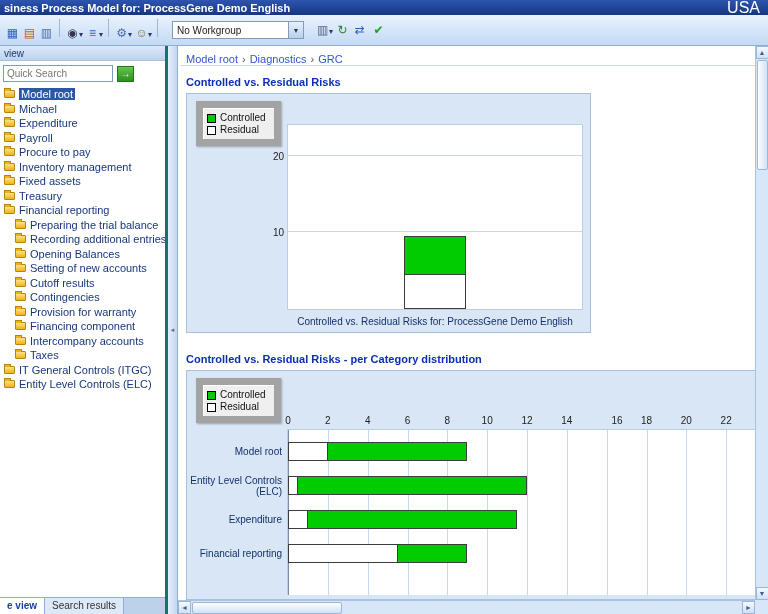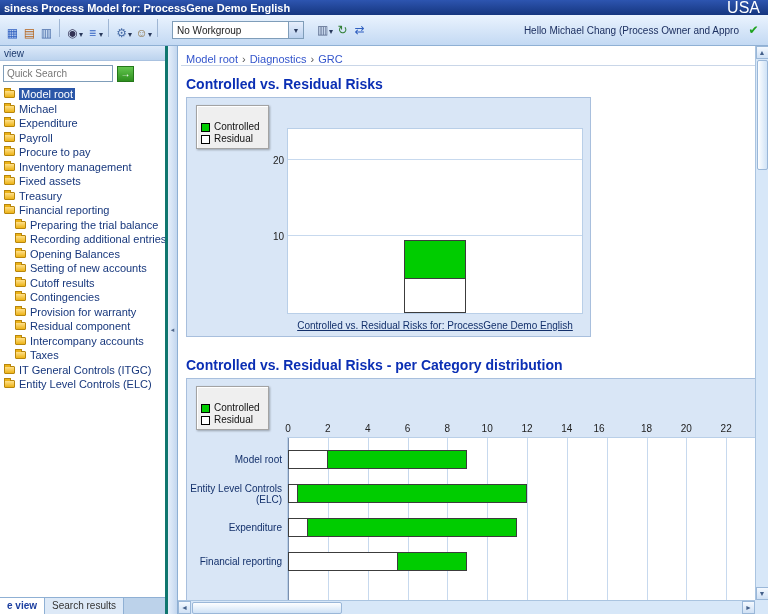--- a/index.html
+++ b/index.html
@@ -57,38 +57,38 @@
     display:flex; align-items:center; justify-content:center; color:#51688c; font-size:7px; cursor:col-resize; }
 
   
   .main { flex:1; position:relative; background:#fff; overflow:hidden; }
   .breadcrumb { padding:7px 0 0 8px; font-size:11px; color:#444; }
   .crumb { color:#3355cc; cursor:pointer; }
   .crumb.last { cursor:default; }
   .crumb-sep { color:#555; margin:0 4px; }
   .page-title { color:#0b2fb4; font-size:12px; font-weight:bold; padding:5px 0 5px 8px; }
   .rule { height:1px; background:#c9d6e8; margin:0 10px 0 3px; }
-  .section-title { color:#0b2fb4; font-weight:bold; font-size:14px; margin:10px 0 5px 8px; }
+  .section-title { color:#0b2fb4; font-weight:bold; font-size:11px; margin:10px 0 5px 8px; }
   .section-title.second { margin-top:20px; }
 
   .chartbox { position:relative; background:#d9e6f6; border:1px solid #a8bfdd; margin-left:8px; }
   #chart1 { width:405px; height:240px; }
   #chart2 { width:586px; height:230px; }
-  .legend { position:absolute; top:7px; left:9px; background:#efefef; border:1px solid #a3a3a3;
-    box-shadow:1px 1px 2px rgba(0,0,0,.3), inset 1px 1px 0 #fff; padding:15px 8px 3px 4px; }
+  .legend { position:absolute; top:7px; left:9px; background:#efefef; border:7px solid #a3a3a3;
+    box-shadow:1px 1px 2px rgba(0,0,0,.3), inset 1px 1px 0 #fff; padding:4px 8px 3px 4px; }
   .legend-row { display:flex; align-items:center; gap:4px; font-size:10px; color:#111; line-height:12px; }
   .swatch { width:9px; height:9px; border:1px solid #000; flex:none; }
 
   .plot1 { position:absolute; left:100px; top:30px; width:296px; height:186px; background:#fff; border:1px solid #b9cfe8; }
   .gridline-h { position:absolute; left:0; right:0; height:1px; background:#c7d9ee; }
   .y-label { position:absolute; left:-26px; width:22px; text-align:right; font-size:10px; color:#222; }
   .bar-v { position:absolute; bottom:0; left:116px; width:62px; display:flex; flex-direction:column; }
   .seg { border:1px solid #3c3c3c; }
   .caption1 { position:absolute; left:100px; top:222px; width:296px; text-align:center;
-    font-size:10px; color:#13306b; white-space:nowrap;text-decoration:underline; }
+    font-size:10px; color:#13306b; white-space:nowrap; }
 
   .plot2 { position:absolute; left:100px; top:58px; width:480px; height:166px; background:#fff;
     border:1px solid #b9cfe8; border-bottom:none; }
   .gridline-v { position:absolute; top:0; bottom:0; width:1px; background:#c7d9ee; }
   .gridline-v.axis { background:#7a8fae; }
   .x-label { position:absolute; top:-15px; transform:translateX(-50%); font-size:10px; color:#222; }
   .bar-h { position:absolute; left:0; height:19px; display:flex; }
   .bar-h .seg { height:100%; }
   .cat-label { position:absolute; right:100%; margin-right:6px; width:92px; height:19px;
     display:flex; align-items:center; justify-content:flex-end; text-align:right;
@@ -119,21 +119,20 @@
   <span class="region">USA</span>
 </div>
 
 <div class="toolbar">
   <span id="toolbar-left"><span class="tb-icon" style="color: rgb(47, 95, 192);">▦</span><span class="tb-icon" style="color: rgb(181, 101, 29);">▤</span><span class="tb-icon" style="color: rgb(74, 110, 169);">▥</span><span class="tb-sep"></span><span class="tb-icon" style="color: rgb(51, 51, 85);">◉</span><span class="tb-caret">▾</span><span class="tb-icon" style="color: rgb(47, 95, 192);">≡</span><span class="tb-caret">▾</span><span class="tb-sep"></span><span class="tb-icon" style="color: rgb(74, 110, 169);">⚙</span><span class="tb-caret">▾</span><span class="tb-icon" style="color: rgb(138, 109, 59);">☺</span><span class="tb-caret">▾</span><span class="tb-sep"></span></span>
   <div class="workgroup">
     <span class="txt">No Workgroup</span>
     <span class="btn">▼</span>
   </div>
   <span id="toolbar-right"><span class="tb-icon" style="color: rgb(85, 102, 136);">▥</span><span class="tb-caret">▾</span><span class="tb-icon" style="color: rgb(46, 125, 50);">↻</span><span class="tb-icon" style="color: rgb(47, 95, 192);">⇄</span></span>
-  <span class="greeting">Hello Michael Chang (Process Owner and Appro</span>
   <span id="toolbar-far-right"><span class="tb-icon" style="color: rgb(29, 162, 29);">✔</span></span>
 </div>
 
 <div class="app">
 
   <aside class="sidebar">
     <div class="sidebar-header">view</div>
     <div class="search-row">
       <input class="search-input" value="Quick Search" style="">
       <span class="search-go">→</span>
@@ -198,21 +197,21 @@
         <div class="tree-row lvl1">
           <span class="tree-icon"></span>
           <span class="tree-label">Contingencies</span>
         </div>
         <div class="tree-row lvl1">
           <span class="tree-icon"></span>
           <span class="tree-label">Provision for warranty</span>
         </div>
         <div class="tree-row lvl1">
           <span class="tree-icon"></span>
-          <span class="tree-label">Residual component</span>
+          <span class="tree-label">Financing component</span>
         </div>
         <div class="tree-row lvl1">
           <span class="tree-icon"></span>
           <span class="tree-label">Intercompany accounts</span>
         </div>
         <div class="tree-row lvl1">
           <span class="tree-icon"></span>
           <span class="tree-label">Taxes</span>
         </div>
         <div class="tree-row lvl0">
@@ -284,21 +283,21 @@
           <div class="x-label" style="left: 119.5px;">6</div>
           <div class="gridline-v" style="left: 159.333px;"></div>
           <div class="x-label" style="left: 159.333px;">8</div>
           <div class="gridline-v" style="left: 199.167px;"></div>
           <div class="x-label" style="left: 199.167px;">10</div>
           <div class="gridline-v" style="left: 239px;"></div>
           <div class="x-label" style="left: 239px;">12</div>
           <div class="gridline-v" style="left: 278.833px;"></div>
           <div class="x-label" style="left: 278.833px;">14</div>
           <div class="gridline-v" style="left: 318.667px;"></div>
-          <div class="x-label" style="left: 311px;">16</div>
+          <div class="x-label" style="left: 329px;">16</div>
           <div class="gridline-v" style="left: 358.5px;"></div>
           <div class="x-label" style="left: 358.5px;">18</div>
           <div class="gridline-v" style="left: 398.333px;"></div>
           <div class="x-label" style="left: 398.333px;">20</div>
           <div class="gridline-v" style="left: 438.167px;"></div>
           <div class="x-label" style="left: 438.167px;">22</div>
           <div class="gridline-v" style="left: 478px;"></div>
           <div class="x-label" style="left: 478px;">24</div>
           <div class="cat-label" style="top: 12px;">Model root</div>
           <div class="bar-h" style="top: 12px;">

